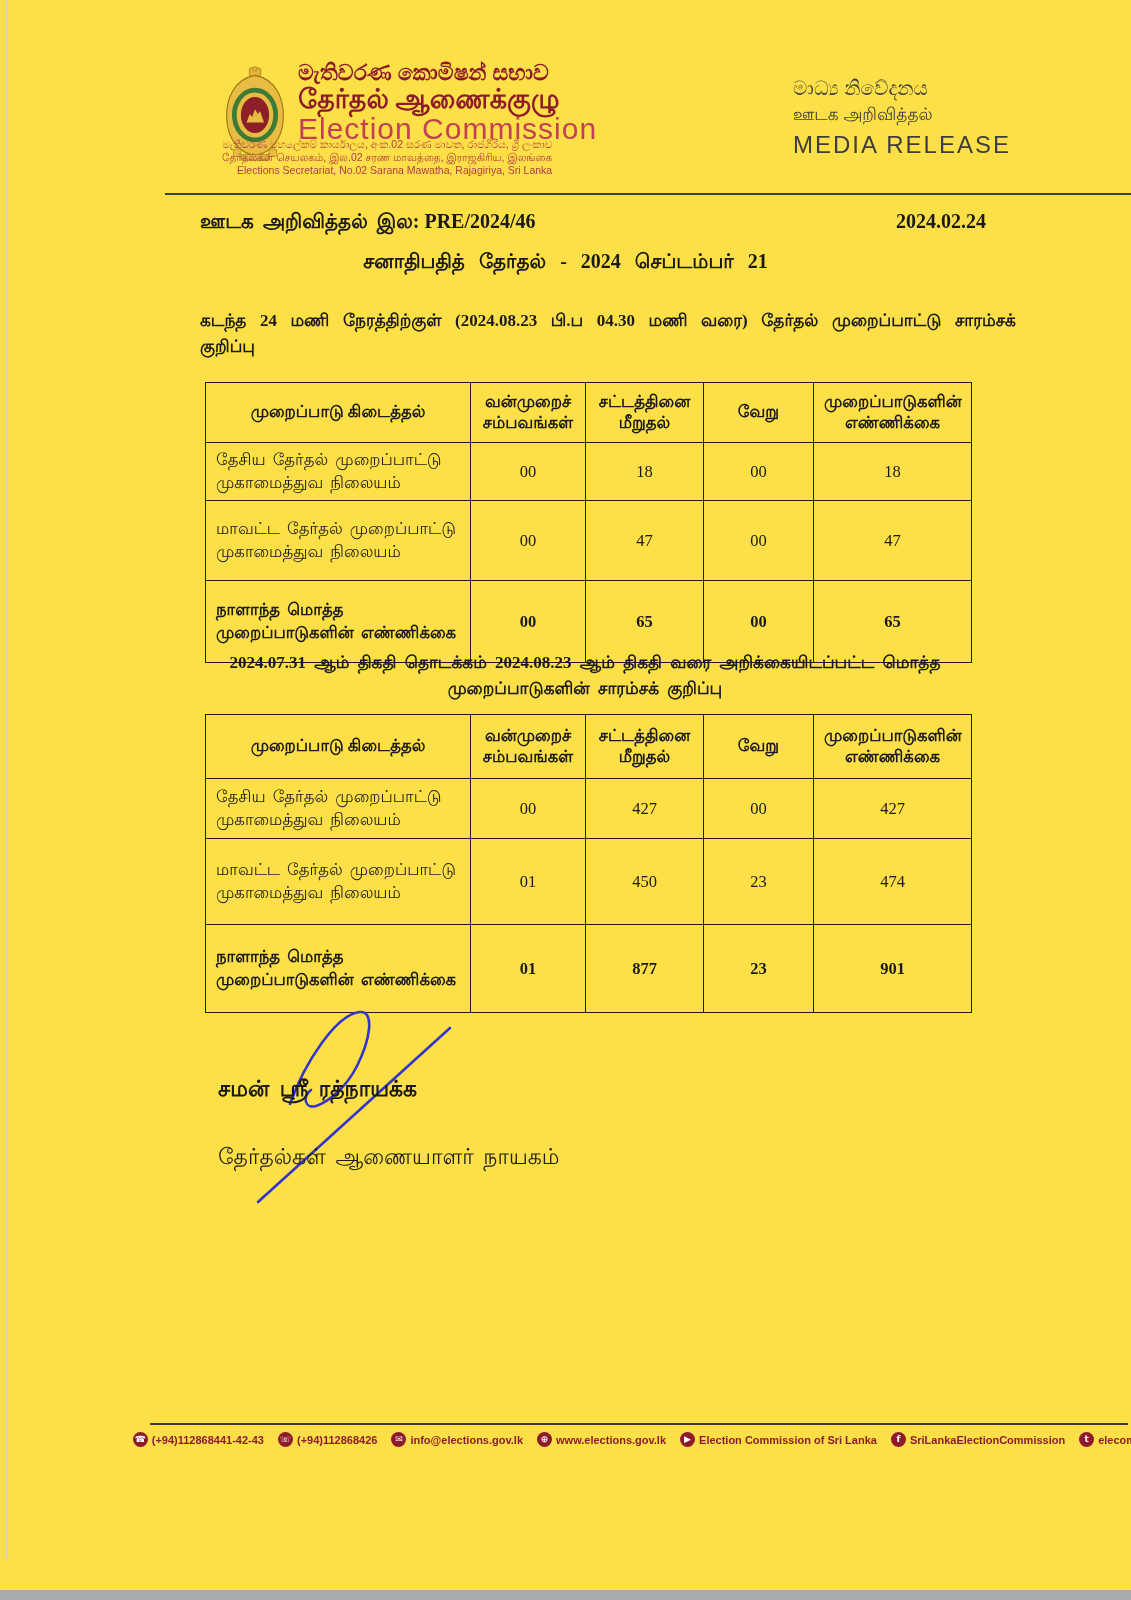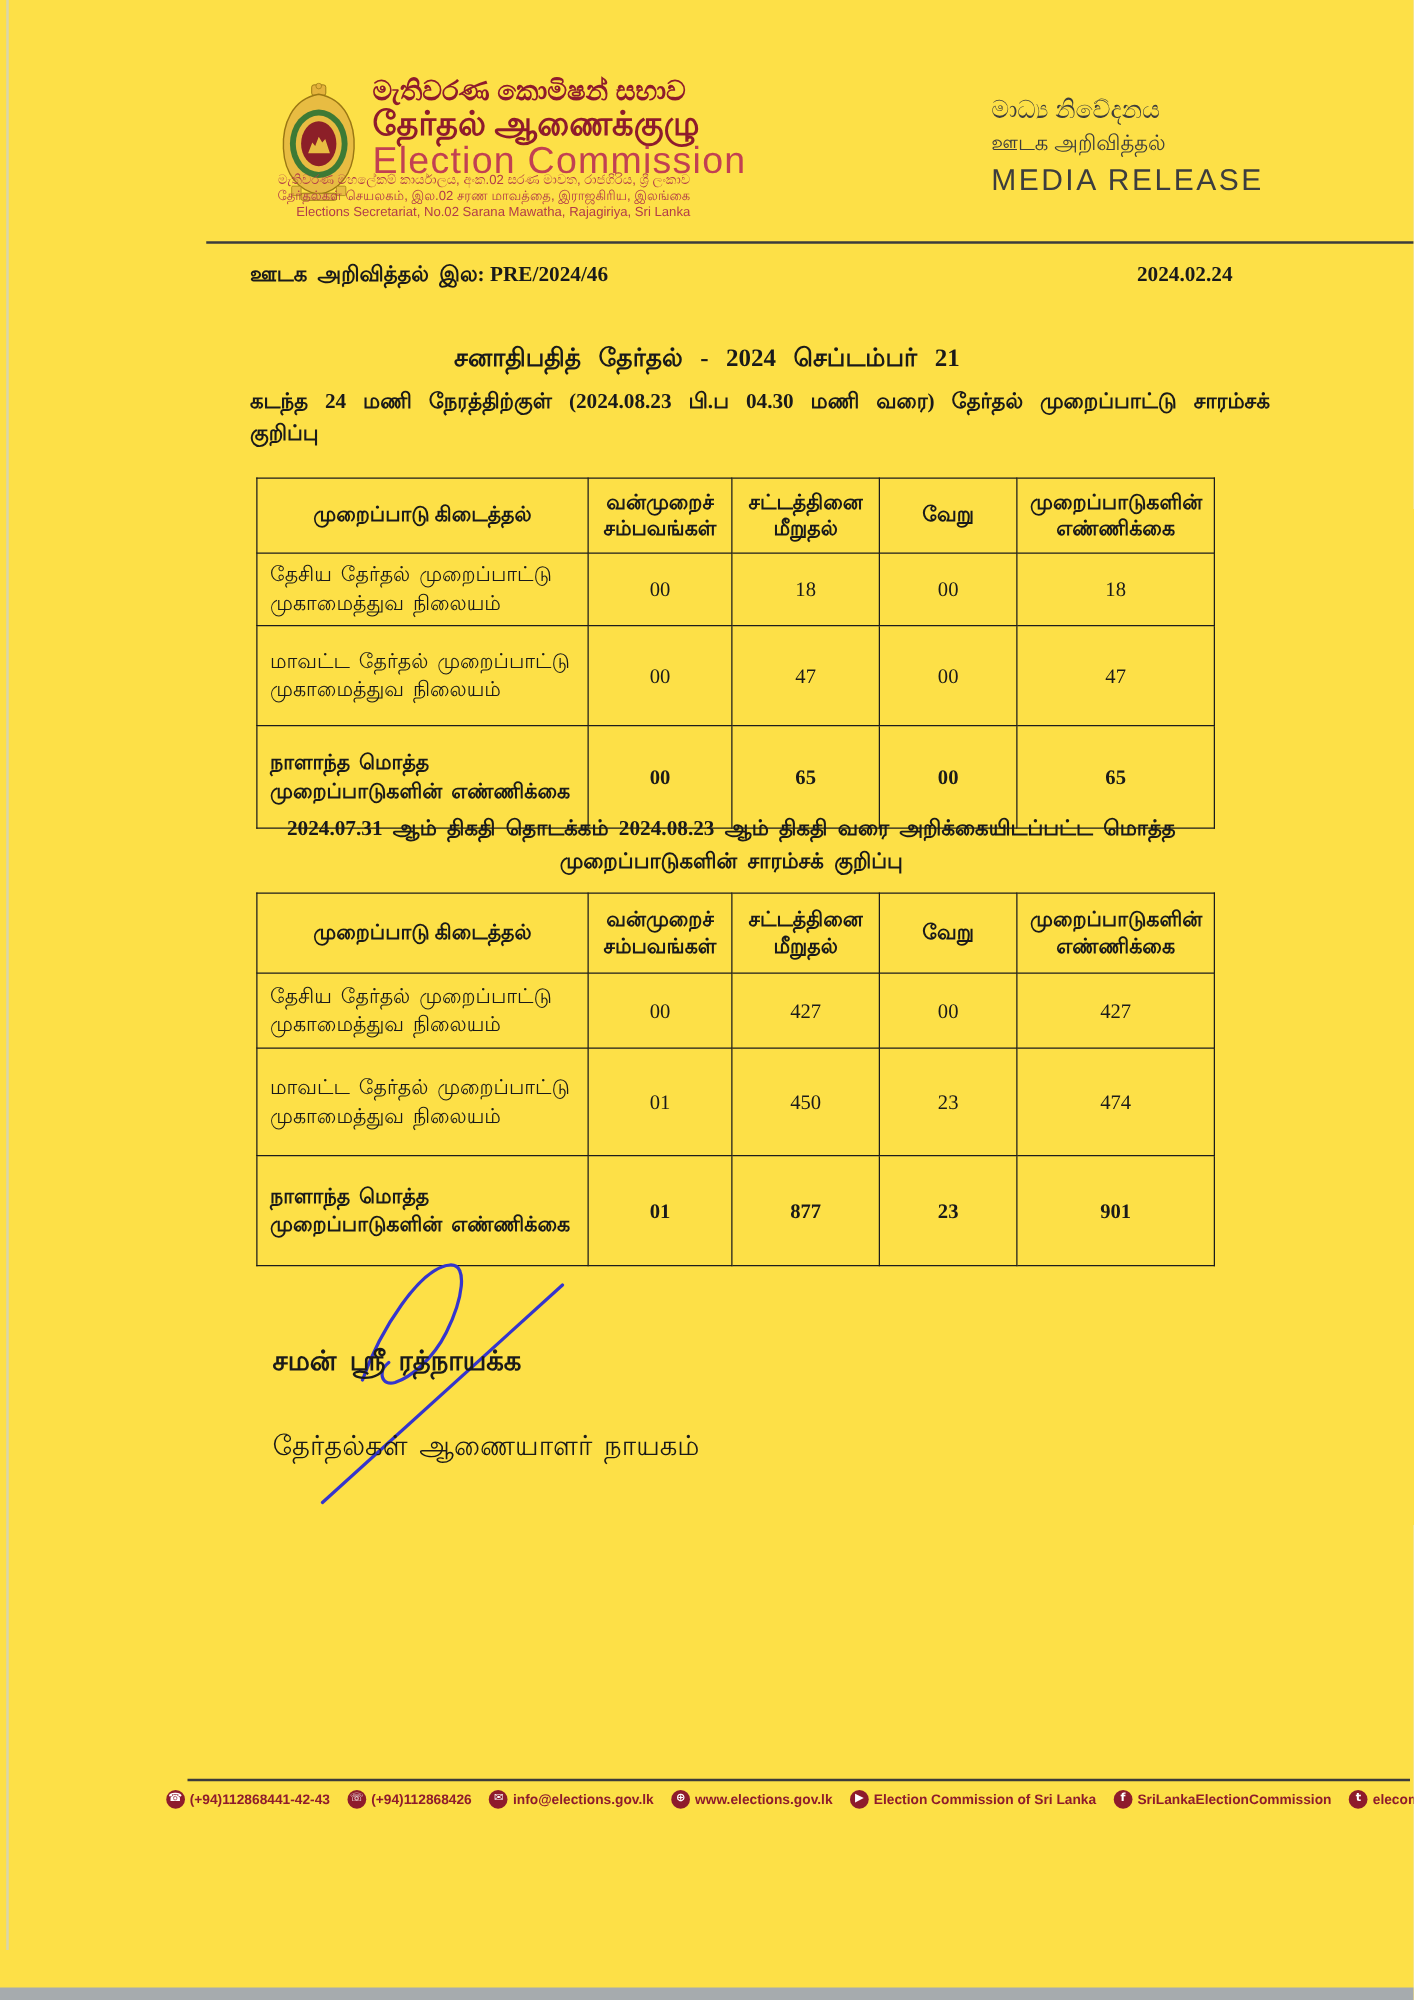--- a/index.html
+++ b/index.html
@@ -23,24 +23,24 @@
   .org-ta{font-size:27px;color:#8e1b2c;font-weight:bold;}
   .org-en{font-family:"Liberation Sans","DejaVu Sans",sans-serif;font-size:30px;color:#c24052;letter-spacing:1px;}
   .addr-block{position:absolute;left:222px;top:82px;line-height:1.25;color:#b23c49;font-family:"Liberation Sans","DejaVu Sans",sans-serif;font-size:10.5px;text-align:right;}
   .release-block{position:absolute;right:120px;top:18px;text-align:left;color:#3d3d3d;font-family:"Liberation Sans","DejaVu Sans",sans-serif;line-height:1.45;}
   .rel-si{font-size:20px;}
   .rel-ta{font-size:17px;}
   .rel-en{font-size:24px;letter-spacing:2px;}
   .hdr-rule{position:absolute;left:165px;top:193px;width:966px;height:2px;background:#3c3c3c;}
 
   
-  .ref-row{position:absolute;left:200px;top:210px;width:786px;font-weight:bold;font-size:17px;}
+  .ref-row{position:absolute;left:200px;top:210px;width:786px;font-weight:bold;font-size:20px;}
   .ref-label{word-spacing:4px;}
   .doc-date{position:absolute;right:0;top:0;font-weight:bold;}
-  .doc-title{position:absolute;left:0;top:276px;width:100%;text-align:center;font-weight:bold;font-size:20px;word-spacing:9px;}
+  .doc-title{position:absolute;left:0;top:250px;width:100%;text-align:center;font-weight:bold;font-size:20px;word-spacing:9px;}
   .intro{position:absolute;left:200px;top:308px;width:816px;font-weight:bold;font-size:17px;line-height:1.5;text-align:justify;word-spacing:6px;}
 
   
   table.cmp{
     position:absolute;left:205px;width:766px;
     border-collapse:collapse;table-layout:fixed;
     font-size:16.5px;
   }
   table.cmp td,table.cmp th{
     border:1.6px solid #1c1c1c;

